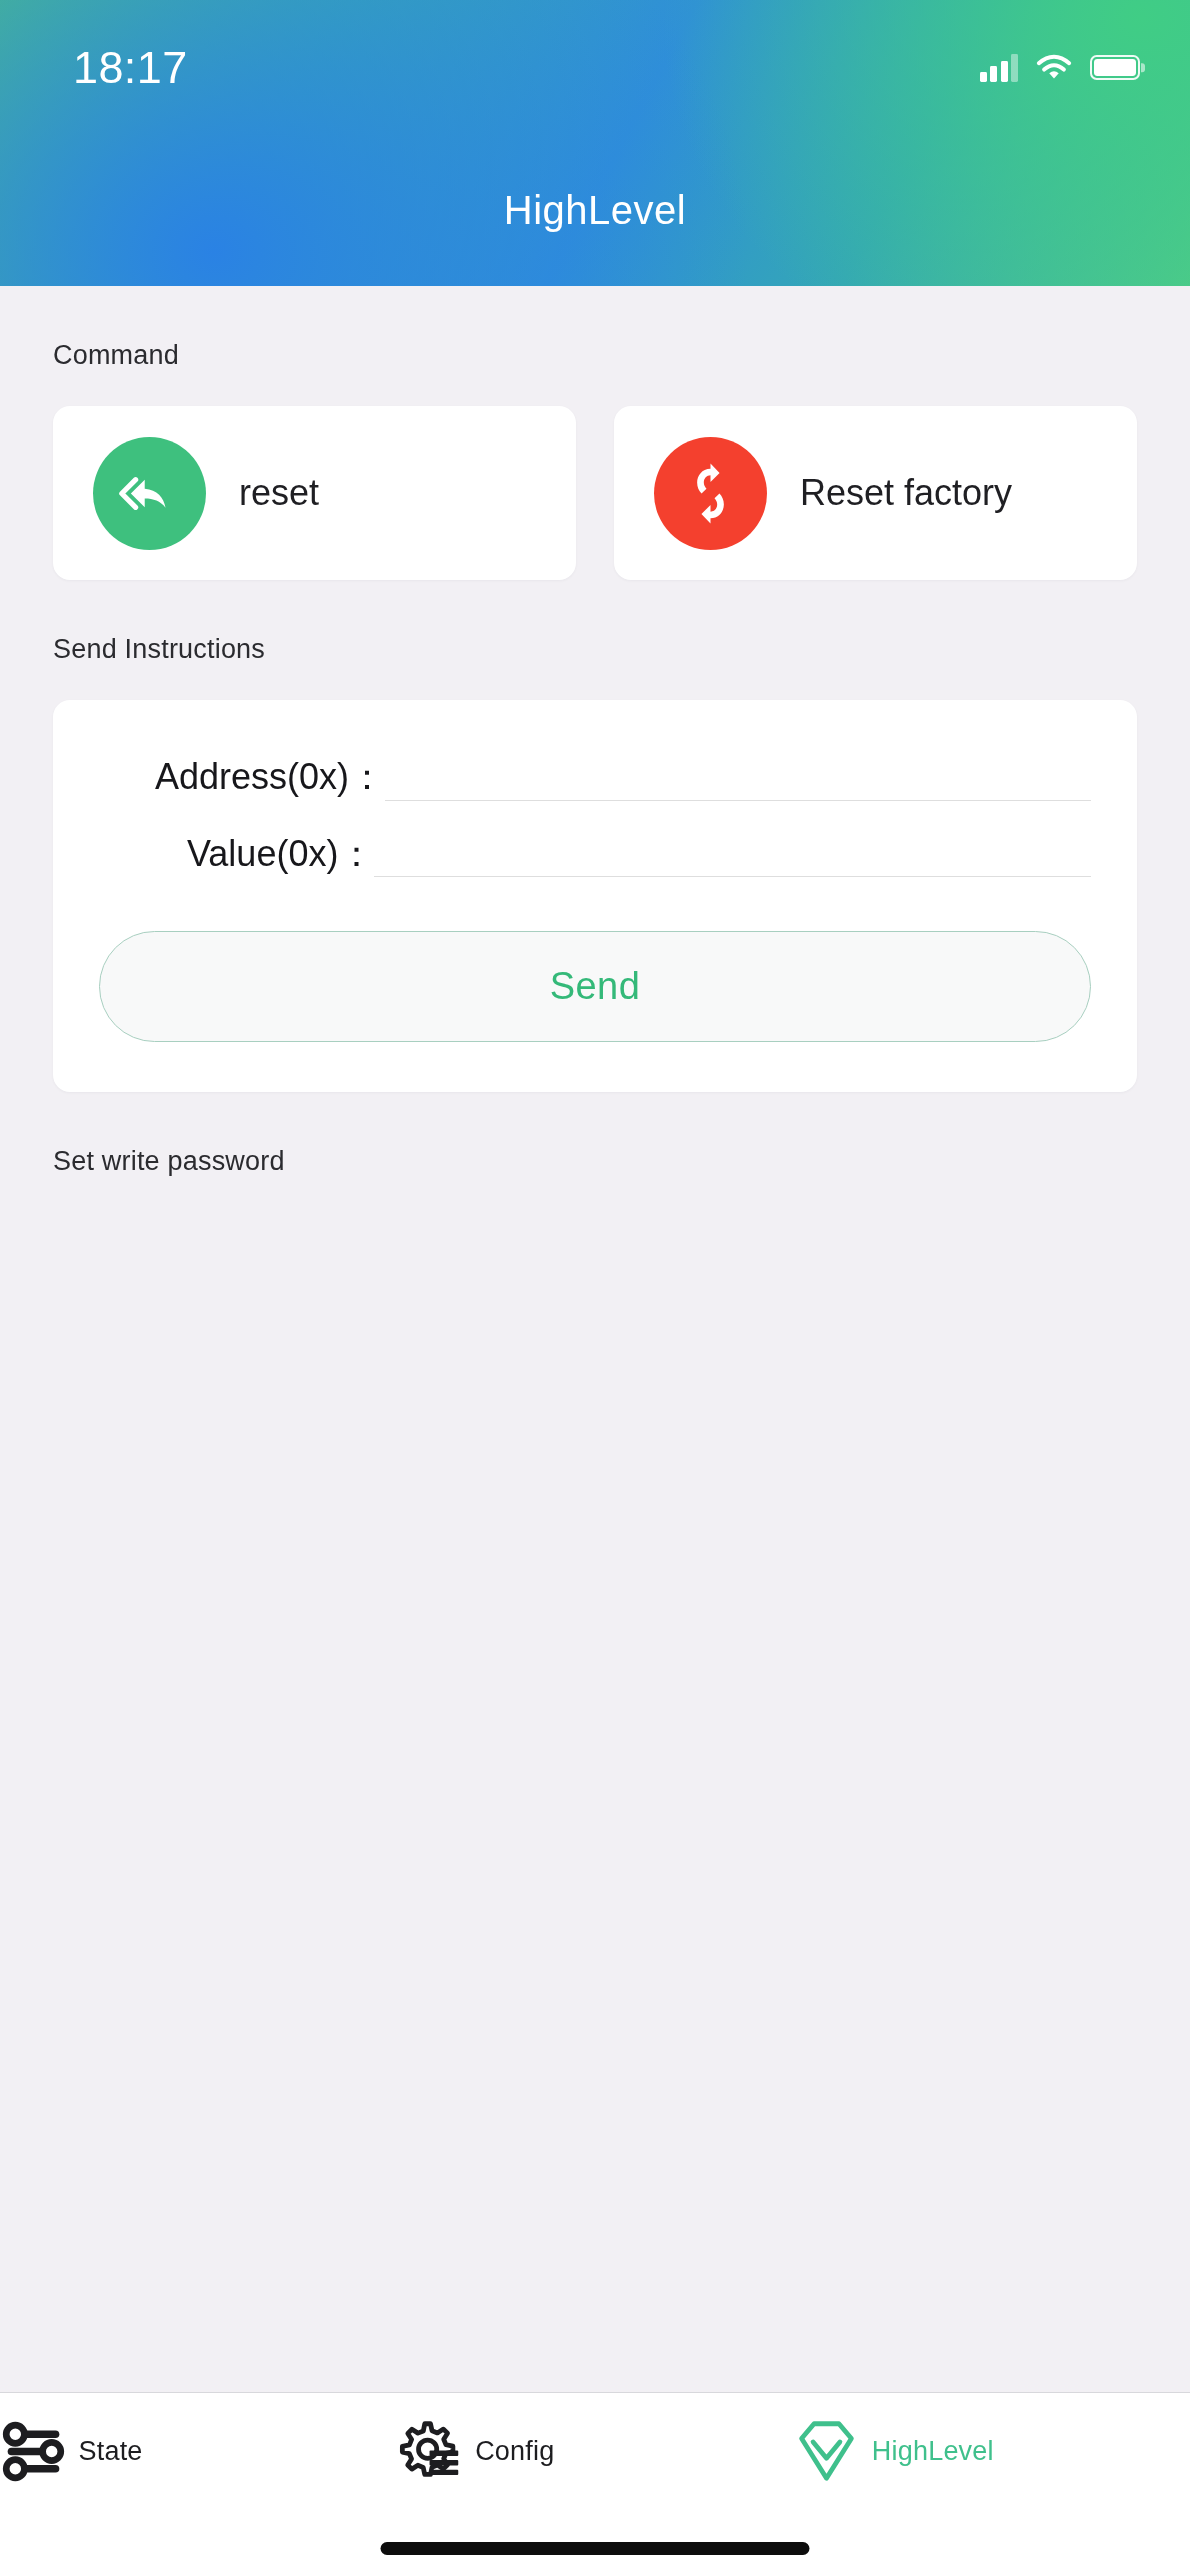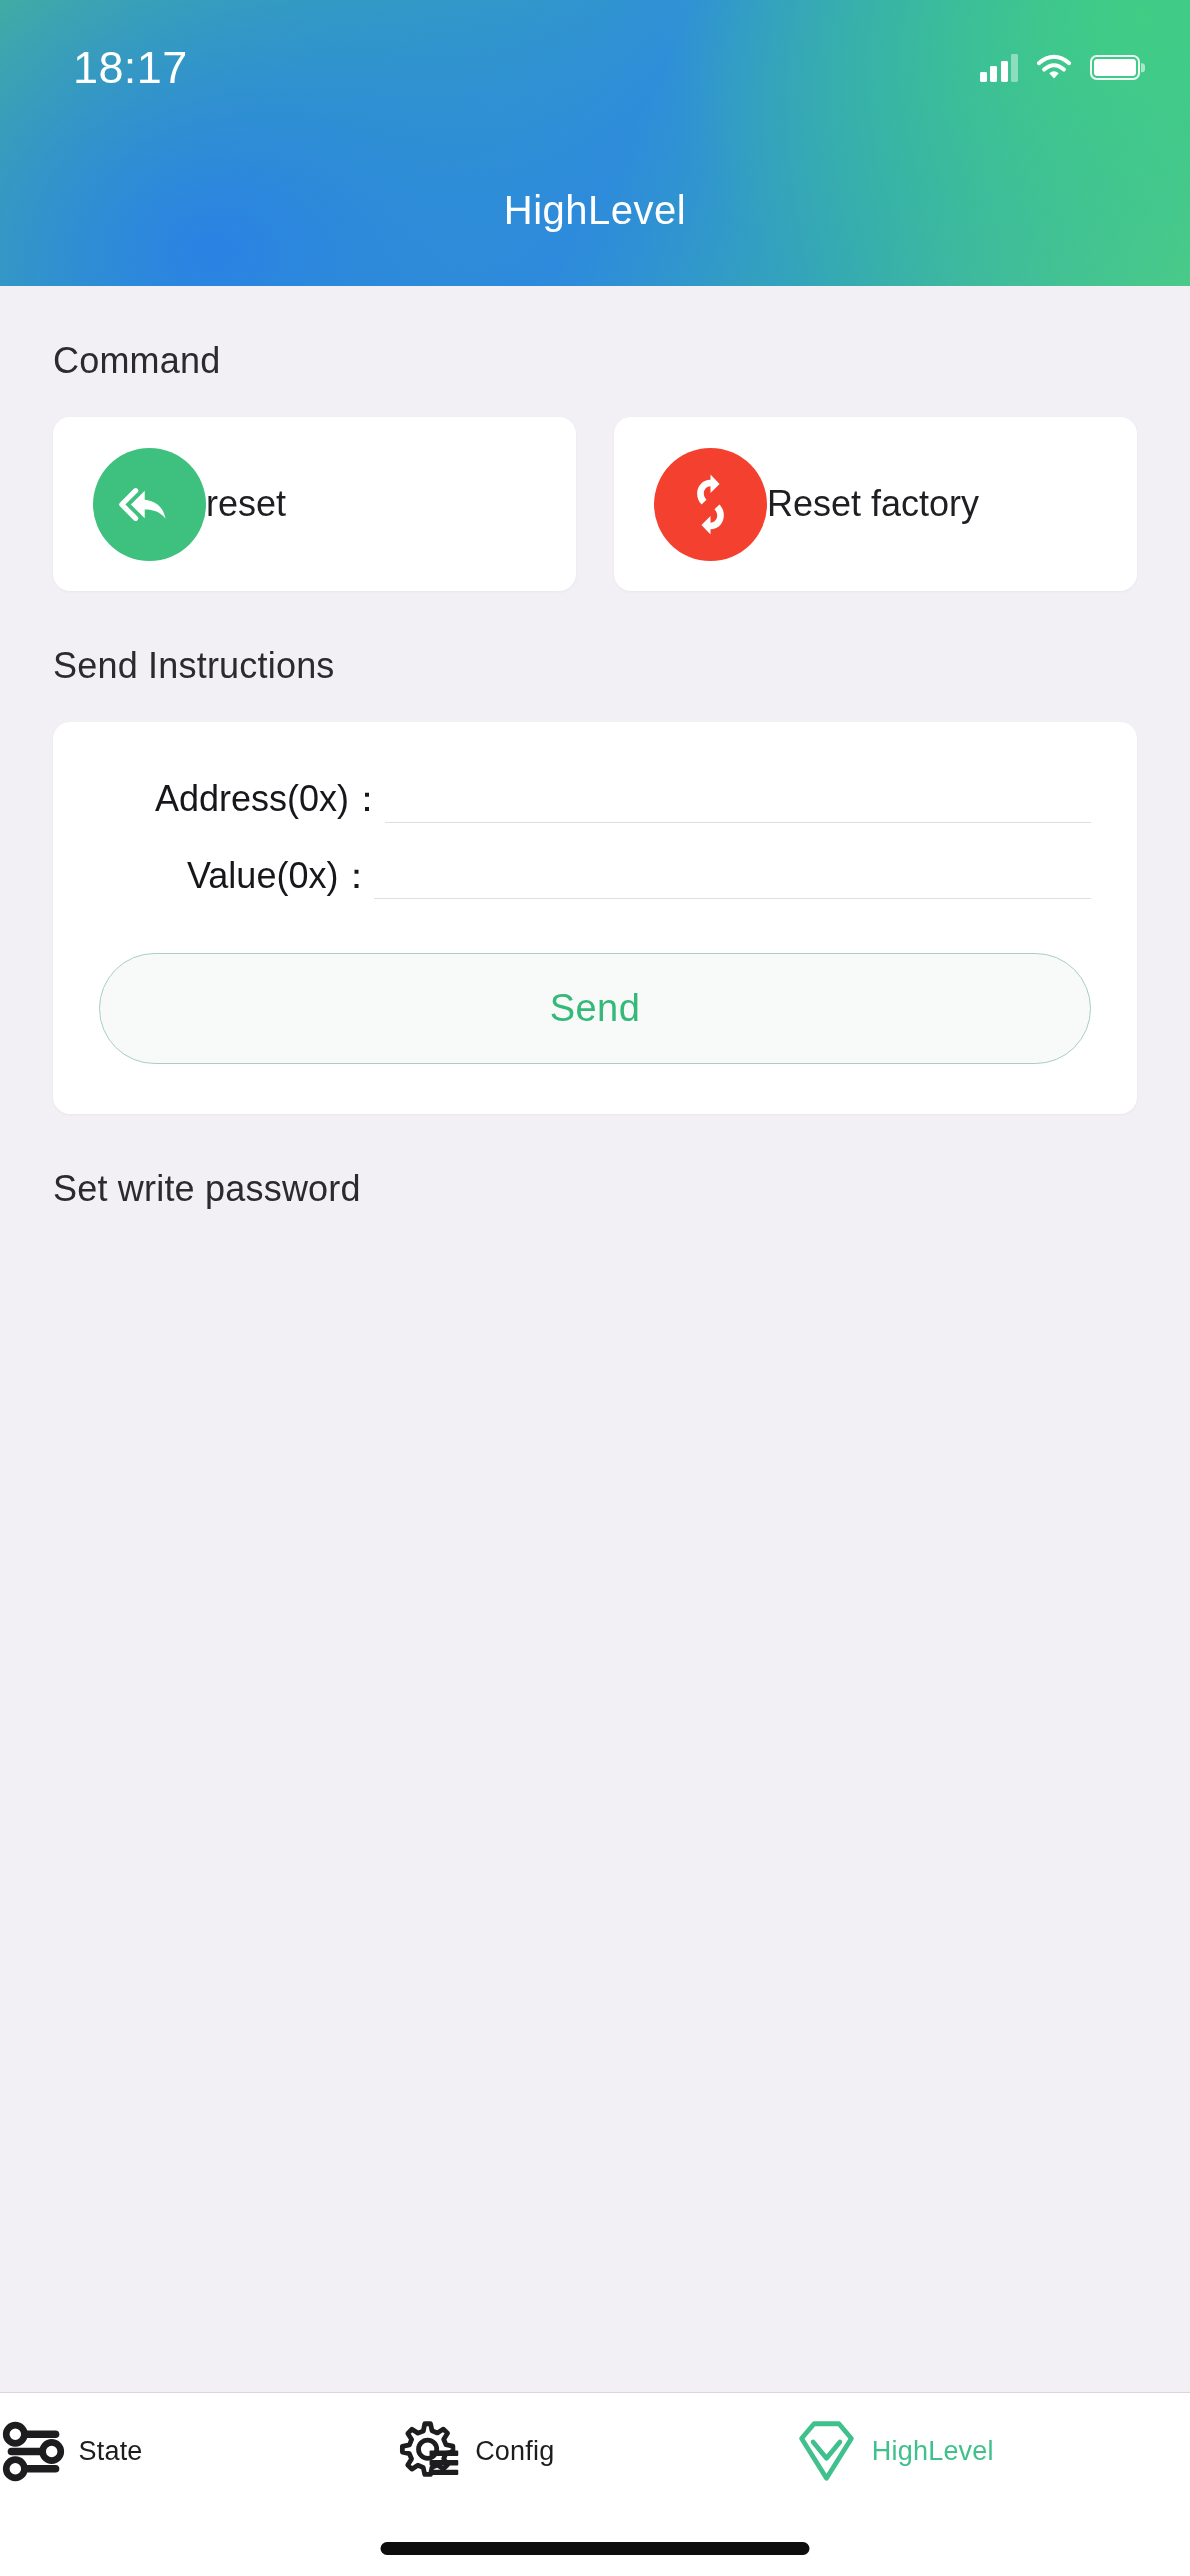--- a/index.html
+++ b/index.html
@@ -45,29 +45,29 @@
   }
   .battery .fill { width:100%; height:100%; background:#fff; border-radius:3.4px; }
   .header-title {
     position:absolute; left:0; right:0; top:188px; text-align:center;
     color:#ffffff; font-size:40px; font-weight:400; letter-spacing:0.5px;
   }
 
   
   .content { flex:1 1 auto; padding:0 53px; overflow:hidden; }
   .section-title {
-    font-size:36px; color:#2b2b2f; font-weight:400;
+    font-size:27px; color:#2b2b2f; font-weight:400;
     margin-top:54px; margin-bottom:35px; letter-spacing:0.2px;
   }
 
   
   .command-row { display:flex; gap:38px; }
   .cmd-card {
     flex:1 1 0; background:#ffffff; border-radius:17px;
-    height:174px; display:flex; align-items:center; 
+    height:174px; display:flex; align-items:center; gap:33px;
     padding:0 40px;
     box-shadow:0 1px 2.9px rgba(20,20,40,0.045);
   }
   .cmd-icon { width:113px; height:113px; border-radius:50%; flex:0 0 113px;
               display:flex; align-items:center; justify-content:center; }
   .cmd-icon.green { background:#3ec07e; }
   .cmd-icon.red { background:#f4402e; }
   .cmd-label { font-size:36px; color:#1f1f23; line-height:1.24; }
 
   

